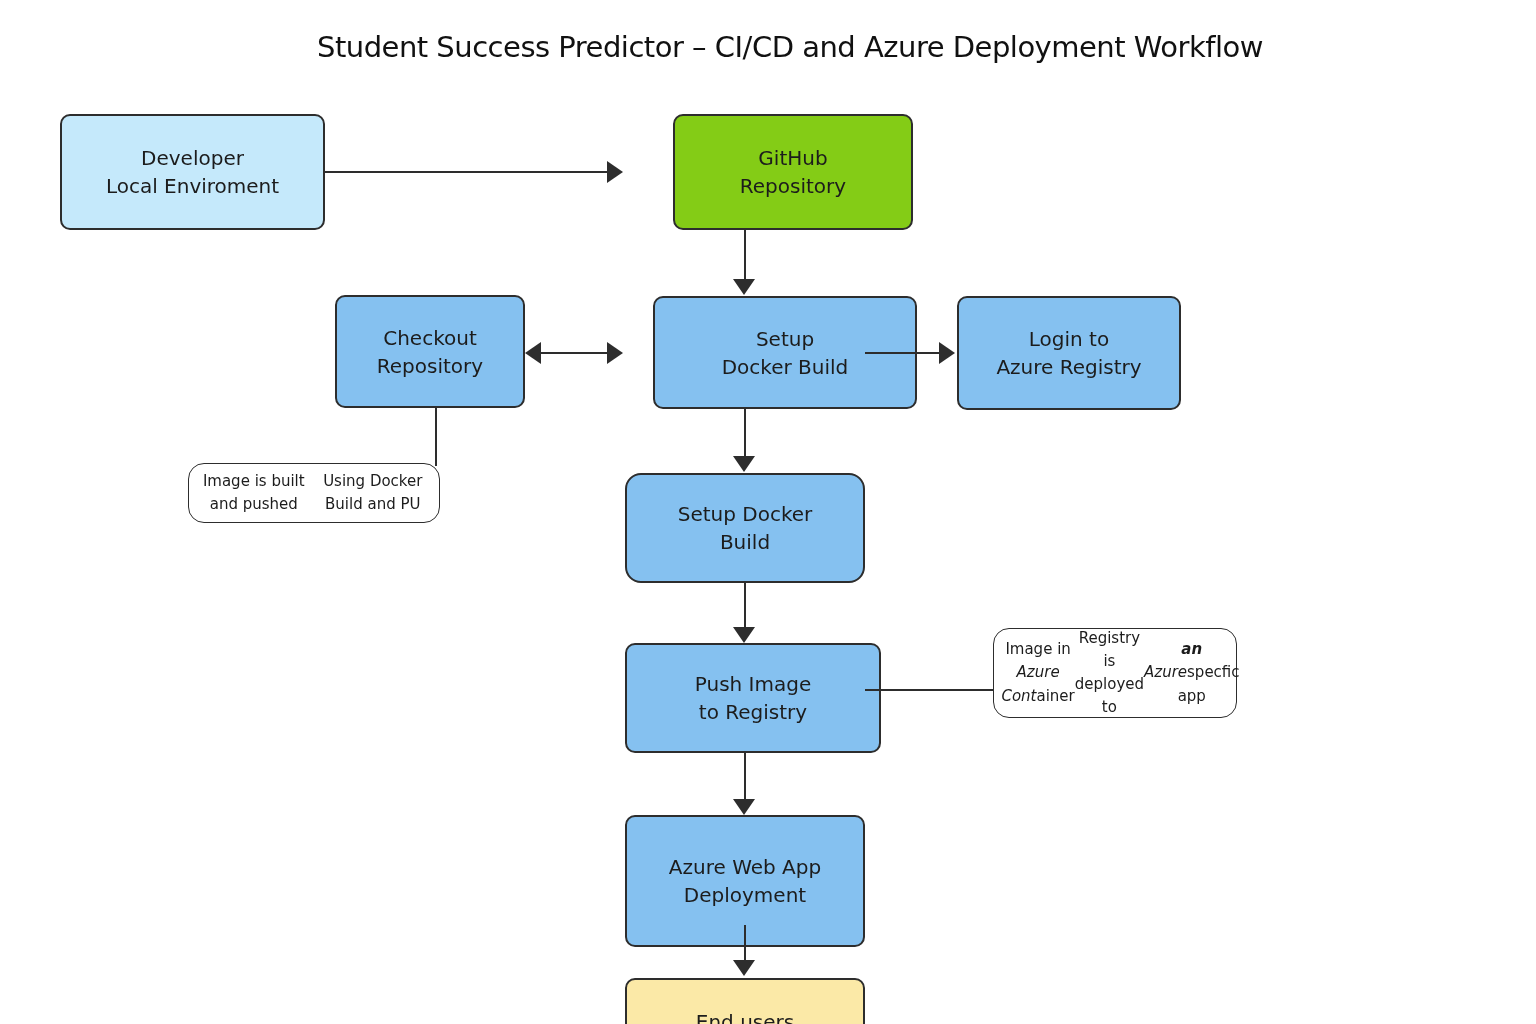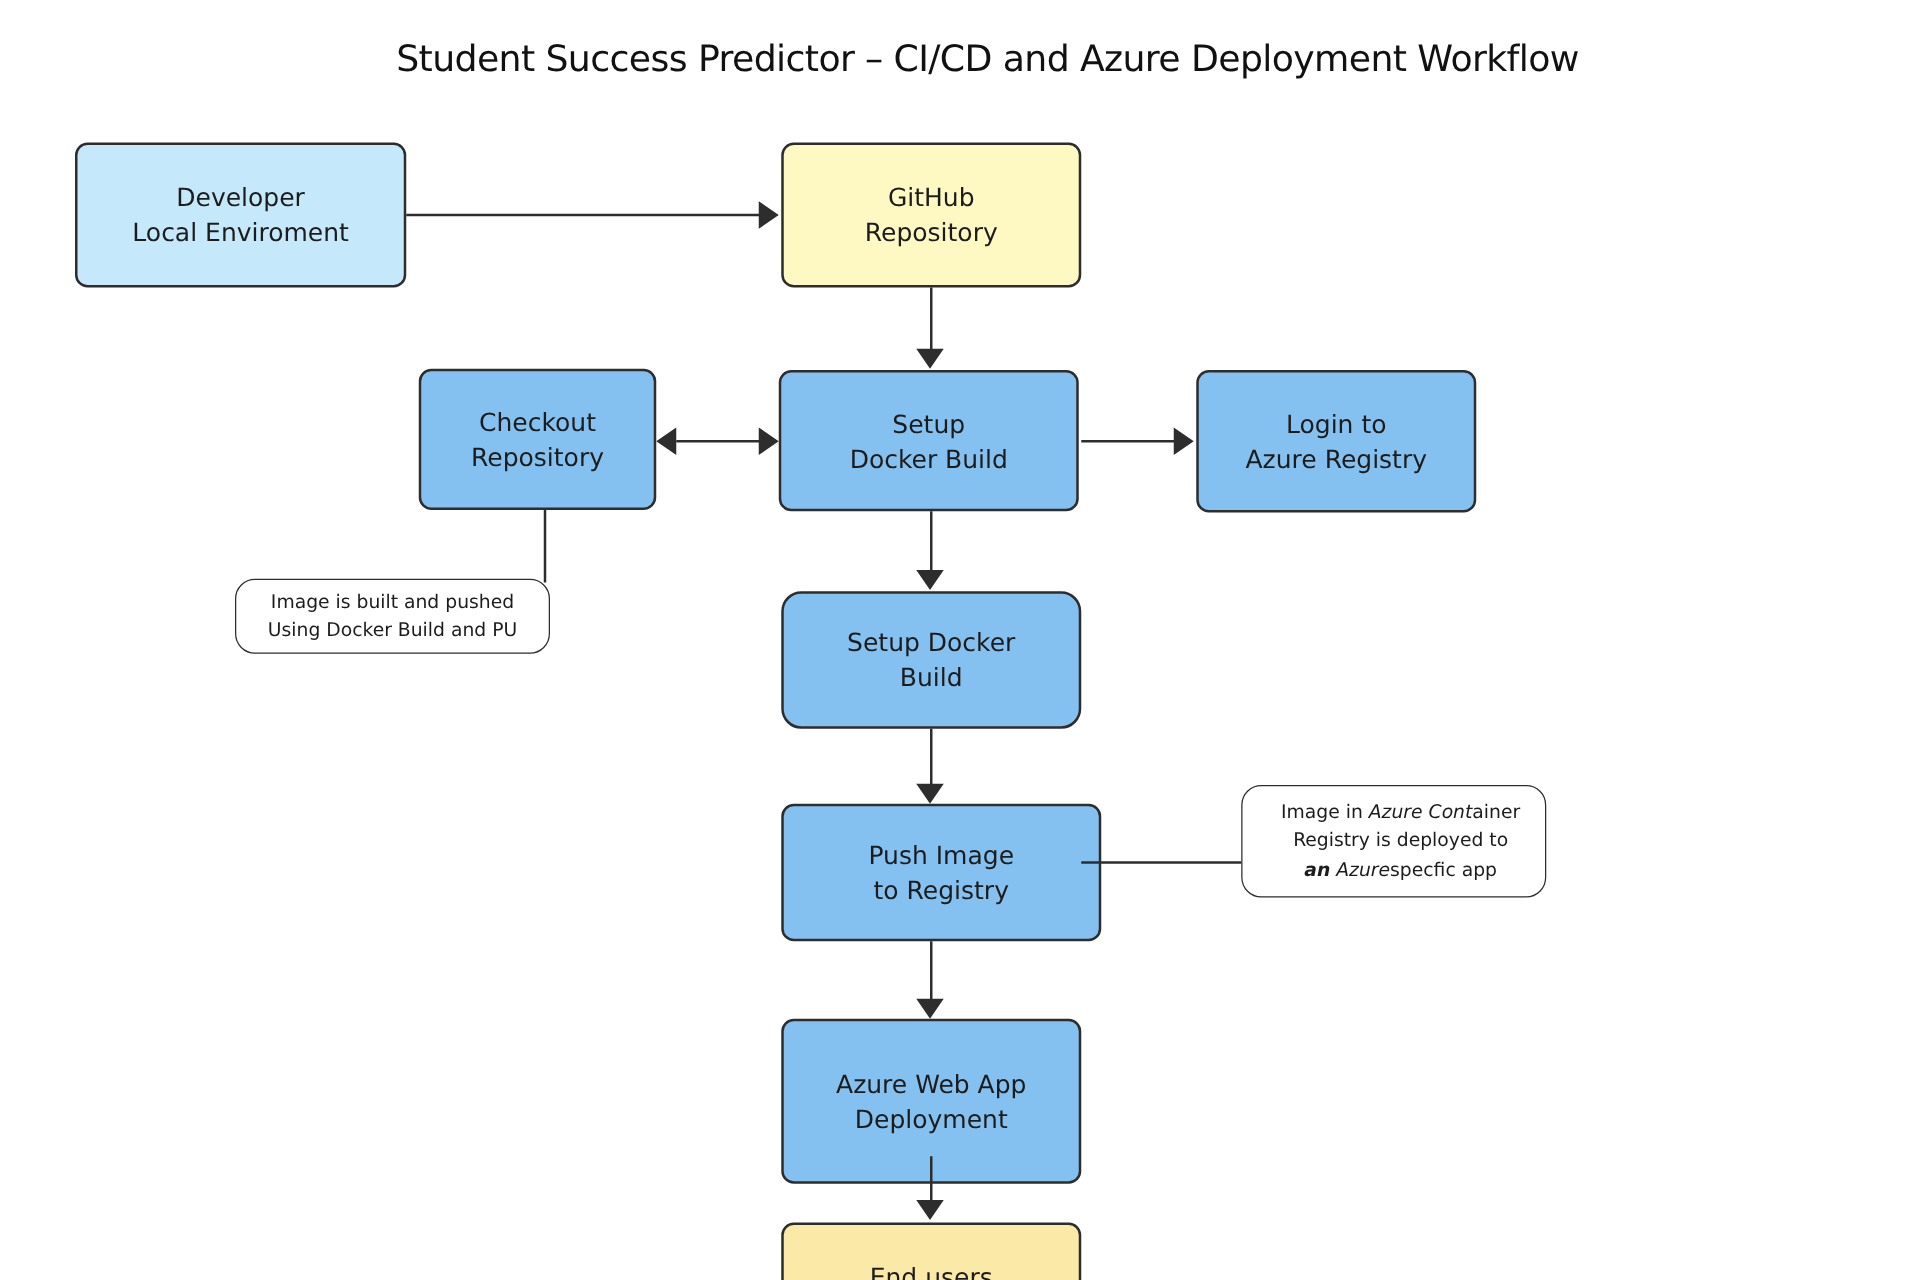--- a/index.html
+++ b/index.html
@@ -37,21 +37,20 @@
     line-height: 1.4;
     white-space: pre-line;
     box-sizing: border-box;
   }
   .note {
     position: absolute;
     border: 1.5px solid #2d2d2d;
     border-radius: 16px;
     background: #ffffff;
     display: flex;
-    flex-direction: column;
     align-items: center;
     justify-content: center;
     text-align: center;
     font-size: 15px;
     line-height: 1.55;
     box-sizing: border-box;
     padding: 4px 6px;
   }
   .line { position: absolute; background: #2d2d2d; }
   .hline { height: 2px; }
@@ -71,42 +70,42 @@
     border-top: 11px solid transparent;
     border-bottom: 11px solid transparent;
     border-right: 16px solid #2d2d2d;
   }
   .it { font-style: italic; }
   .bit { font-style: italic; font-weight: bold; }
   
   #n-developer { left: 60px;  top: 114px; width: 265px; height: 116px; }
   #n-github    { left: 625px; top: 114px; width: 240px; height: 116px; }
   #n-checkout  { left: 335px; top: 295px; width: 190px; height: 113px; }
-  #n-setup1    { left: 623px; top: 296px; width: 240px; height: 113px; align-items: center; }
+  #n-setup1    { left: 653px; top: 296px; width: 264px; height: 113px; align-items: center; }
   #n-login     { left: 957px; top: 296px; width: 224px; height: 114px; }
   #n-setup2    { left: 625px; top: 473px; width: 240px; height: 110px; border-radius: 16px; }
   #n-push      { left: 625px; top: 643px; width: 256px; height: 110px; }
   #n-azure     { left: 625px; top: 815px; width: 240px; height: 132px; }
   #n-endusers  { left: 625px; top: 978px; width: 240px; height: 88px;  }
   #note-build    { left: 188px; top: 463px; width: 252px; height: 60px; }
   #note-registry { left: 993px; top: 628px; width: 244px; height: 90px; padding-left: 17px; }
 </style>
 </head>
 <body>
 
 <div id="canvas">
 
   <div class="title">Student Success Predictor – CI/CD and Azure Deployment Workflow</div>
 
   <div class="node" id="n-developer" style="background-color: rgb(197, 233, 251);">
     <span>Developer
 Local Enviroment</span>
   </div>
 
-  <div class="node" id="n-github" style="background-color: #fef9c3;">
+  <div class="node" id="n-github" style="background-color: #84cc16; margin-left: 48px;">
     <span>GitHub
 Repository</span>
   </div>
 
   <div class="node" id="n-checkout" style="background-color: rgb(133, 193, 240);">
     <span>Checkout
 Repository</span>
   </div>
 
   <div class="node" id="n-setup1" style="background-color: rgb(133, 193, 240);">

